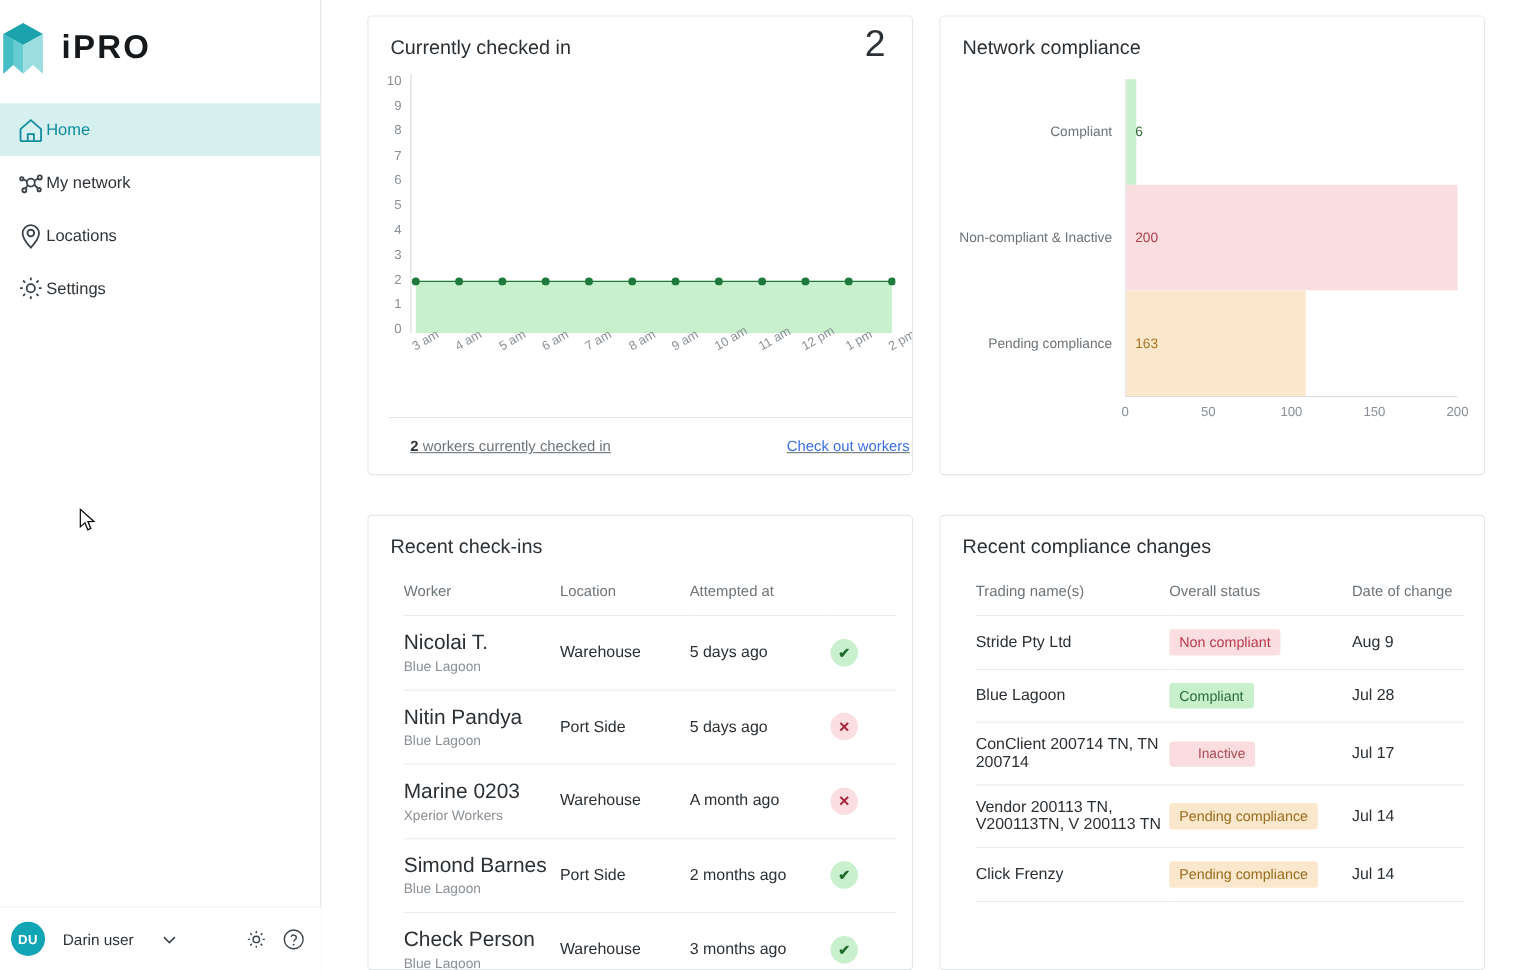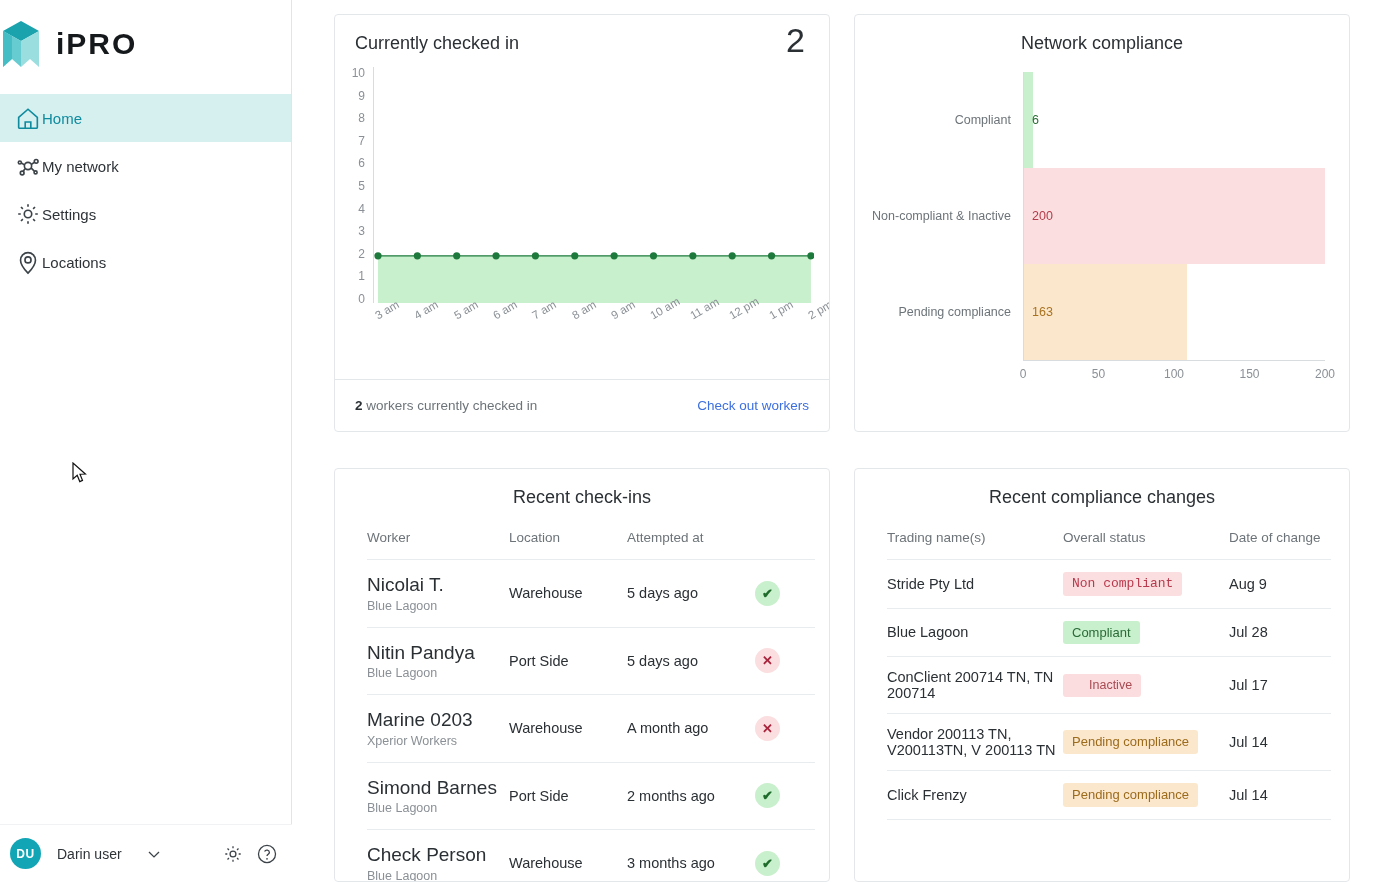--- a/index.html
+++ b/index.html
@@ -85,21 +85,20 @@
     border: 1px solid #e4e7ea;
     border-radius: 4px;
     position: relative;
     overflow: hidden;
   }
   .card-title {
     font-size: 18px;
     font-weight: 400;
     color: #2b3035;
     padding: 18px 20px 0 20px;
-    text-align: center;
   }
   .card-head-row { display: flex; align-items: flex-start; justify-content: space-between; }
   .big-number {
     font-size: 34px; font-weight: 300; color: #2b3035;
     padding: 8px 24px 0 0;
     line-height: 1;
   }
 
   
   .linechart-wrap { padding: 6px 18px 0 6px; position: relative; height: 300px; }
@@ -121,26 +120,26 @@
   .x-labels span {
     position: absolute;
     font-size: 11.5px;
     color: #8a9096;
     transform: rotate(-30deg);
     transform-origin: left top;
     white-space: nowrap;
   }
 
   .card-footer {
-    position: absolute; left: 0; bottom: 0;
+    position: absolute; left: 18px; bottom: 0;
     width: 100%; height: 52px;
     border-top: 1px solid #e4e7ea;
     display: flex; align-items: center; justify-content: space-between;
     padding: 0 20px;
-    font-size: 13.5px; color: #6d7479;
+    font-size: 13.5px; color: #6d7479; text-decoration: underline;
   }
   .card-footer b { color: #2b3035; font-weight: 700; }
   .footer-link { color: #3c6fe0; cursor: pointer; font-size: 13.5px; }
 
   
   .barchart { position: relative; height: 350px; padding: 18px 24px 0 0; }
   .bar-row { display: flex; align-items: center; height: 96px; }
   .bar-label {
     width: 168px; text-align: right; padding-right: 12px;
     font-size: 12.5px; color: #6d7479; flex: 0 0 168px;
@@ -192,21 +191,21 @@
 
   .badge {
     display: inline-block;
     padding: 4px 9px;
     border-radius: 3px;
     font-size: 13px;
     line-height: 1.2;
     white-space: nowrap;
   }
   .badge.compliant   { background: #c9f0cc; color: #2a6b38; }
-  .badge.noncompliant{ background: #fbdedf; color: #b8394d; font-family: Liberation Mono, monospace; }
+  .badge.noncompliant{ background: #fbdedf; color: #b8394d; }
   .badge.inactive    { background: #fbdde0; color: #a84a52; font-size:12.5px;padding-left:26px; }
   .badge.pending     { background: #fbe7cc; color: #9c6b1c; }
 
   .cursor { position: absolute; left: 72px; top: 462px; width: 16px; height: 22px; pointer-events:none; }
 </style>
 </head>
 <body>
 
 <div class="app">
 
@@ -239,32 +238,32 @@
           <circle cx="19" cy="8" r="1.6"></circle>
           <circle cx="18.5" cy="17.5" r="1.3"></circle>
           <circle cx="7" cy="18" r="1.6"></circle>
           <path d="M6.3 9.4 9 11M15 10.5l2.8-1.8M14.6 13.6l2.8 2.8M9.4 14.2 8 16.5"></path>
         </svg>
         <span>My network</span>
       </div>
 
       <div class="nav-item">
         <svg class="nav-ico" viewBox="0 0 24 24">
+          <path d="M12 21.5s6.4-6.6 6.4-11.1A6.4 6.4 0 0 0 5.6 10.4C5.6 14.9 12 21.5 12 21.5z"></path>
+          <circle cx="12" cy="10.2" r="2.6"></circle>
+        </svg>
+        <span>Locations</span>
+      </div>
+
+      <div class="nav-item">
+        <svg class="nav-ico" viewBox="0 0 24 24">
           <circle cx="12" cy="12" r="3.2"></circle>
           <path d="M12 3.6v2.2M12 18.2v2.2M20.4 12h-2.2M5.8 12H3.6M18 6l-1.6 1.6M7.6 16.4 6 18M18 18l-1.6-1.6M7.6 7.6 6 6"></path>
         </svg>
         <span>Settings</span>
-      </div>
-
-      <div class="nav-item">
-        <svg class="nav-ico" viewBox="0 0 24 24">
-          <path d="M12 21.5s6.4-6.6 6.4-11.1A6.4 6.4 0 0 0 5.6 10.4C5.6 14.9 12 21.5 12 21.5z"></path>
-          <circle cx="12" cy="10.2" r="2.6"></circle>
-        </svg>
-        <span>Locations</span>
       </div>
 
     </nav>
 
     <svg class="cursor" viewBox="0 0 16 22">
       <path d="M1 1 1 17 5.2 13.3 7.8 19.6 10.5 18.4 8 12.2 13.4 12z" fill="#ffffff" stroke="#111" stroke-width="1.2"></path>
     </svg>
 
     <div class="user-bar">
       <div class="avatar">DU</div>

